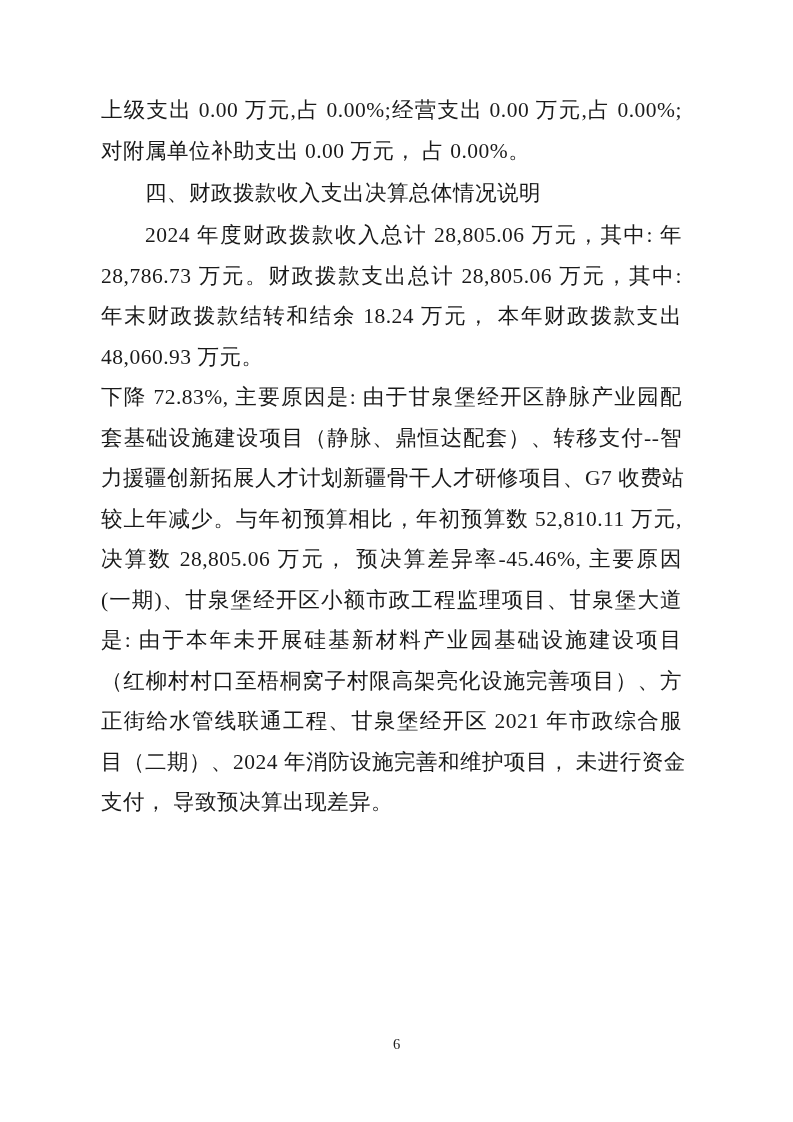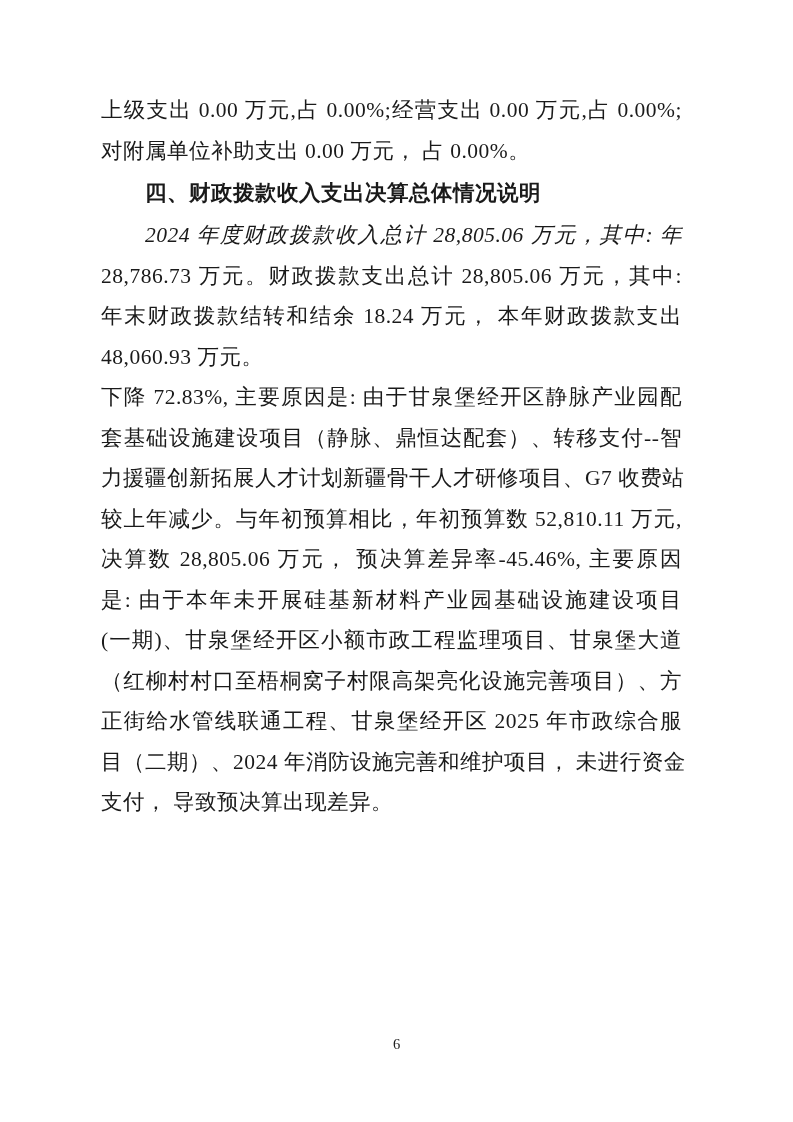--- a/index.html
+++ b/index.html
@@ -27,25 +27,24 @@
     text-align: justify;
     text-align-last: justify;
     letter-spacing: 0.5px;
   }
   .line.noj {
     text-align: left;
     text-align-last: left;
   }
   .line.indent {
     text-indent: 44px;
-    font-style: italic;
   }
   .heading {
     font-family: "Liberation Sans", "DejaVu Sans", sans-serif;
-    font-weight: bold;
+    font-weight: normal;
     font-size: 21.5px;
     line-height: 44px;
     height: 44px;
     text-indent: 44px;
     text-align: left;
     text-align-last: left;
     letter-spacing: 0.5px;
   }
   .pagenum {
     position: absolute;
@@ -72,23 +71,23 @@
     <div class="line indent">2024 年度财政拨款收入总计 28,805.06 万元，其中: 年</div>
     <div class="line">28,786.73 万元。财政拨款支出总计 28,805.06 万元，其中:</div>
     <div class="line">年末财政拨款结转和结余 18.24 万元， 本年财政拨款支出</div>
     <div class="line noj">48,060.93 万元。</div>
 
     <div class="line">下降 72.83%, 主要原因是: 由于甘泉堡经开区静脉产业园配</div>
     <div class="line">套基础设施建设项目（静脉、鼎恒达配套）、转移支付--智</div>
     <div class="line">力援疆创新拓展人才计划新疆骨干人才研修项目、G7 收费站</div>
     <div class="line">较上年减少。与年初预算相比，年初预算数 52,810.11 万元,</div>
     <div class="line">决算数 28,805.06 万元， 预决算差异率-45.46%, 主要原因</div>
+    <div class="line">(一期)、甘泉堡经开区小额市政工程监理项目、甘泉堡大道</div>
     <div class="line">是: 由于本年未开展硅基新材料产业园基础设施建设项目</div>
-    <div class="line">(一期)、甘泉堡经开区小额市政工程监理项目、甘泉堡大道</div>
     <div class="line">（红柳村村口至梧桐窝子村限高架亮化设施完善项目）、方</div>
-    <div class="line">正街给水管线联通工程、甘泉堡经开区 2025 年市政综合服</div>
+    <div class="line">正街给水管线联通工程、甘泉堡经开区 2021 年市政综合服</div>
     <div class="line">目（二期）、2024 年消防设施完善和维护项目， 未进行资金</div>
     <div class="line noj">支付， 导致预决算出现差异。</div>
 
   </div>
 
   <div class="pagenum">6</div>
 </div>
 
 </body></html>

